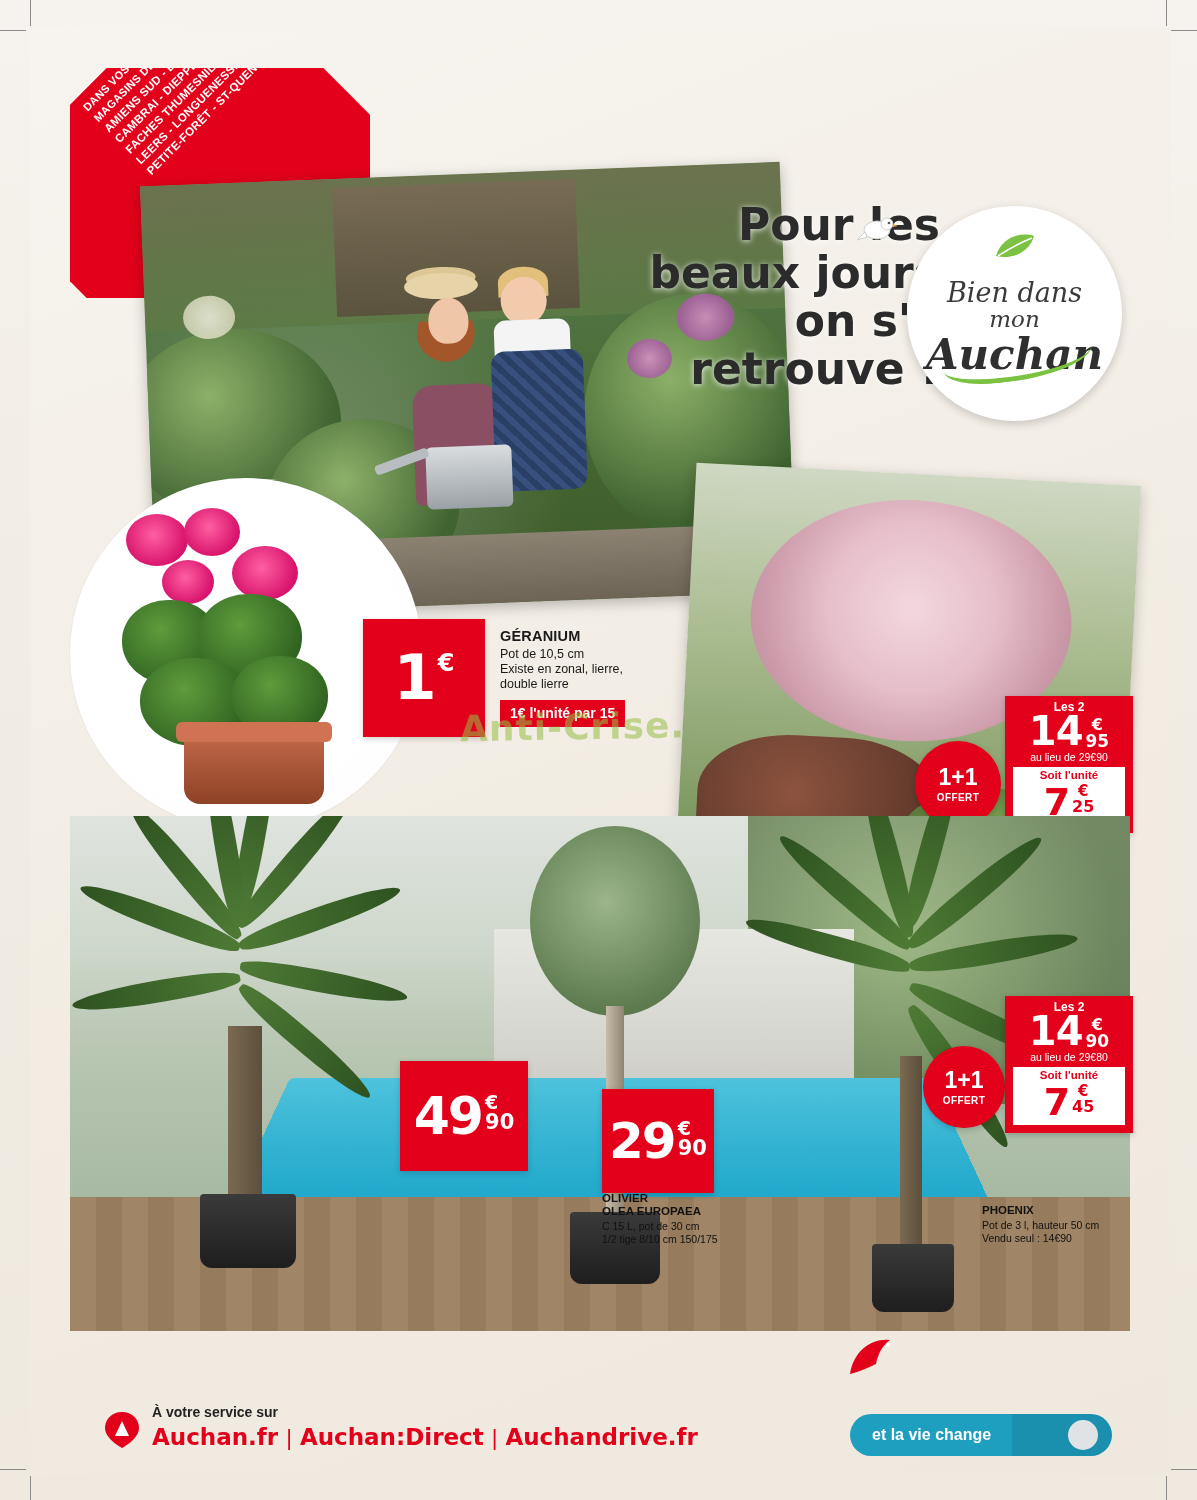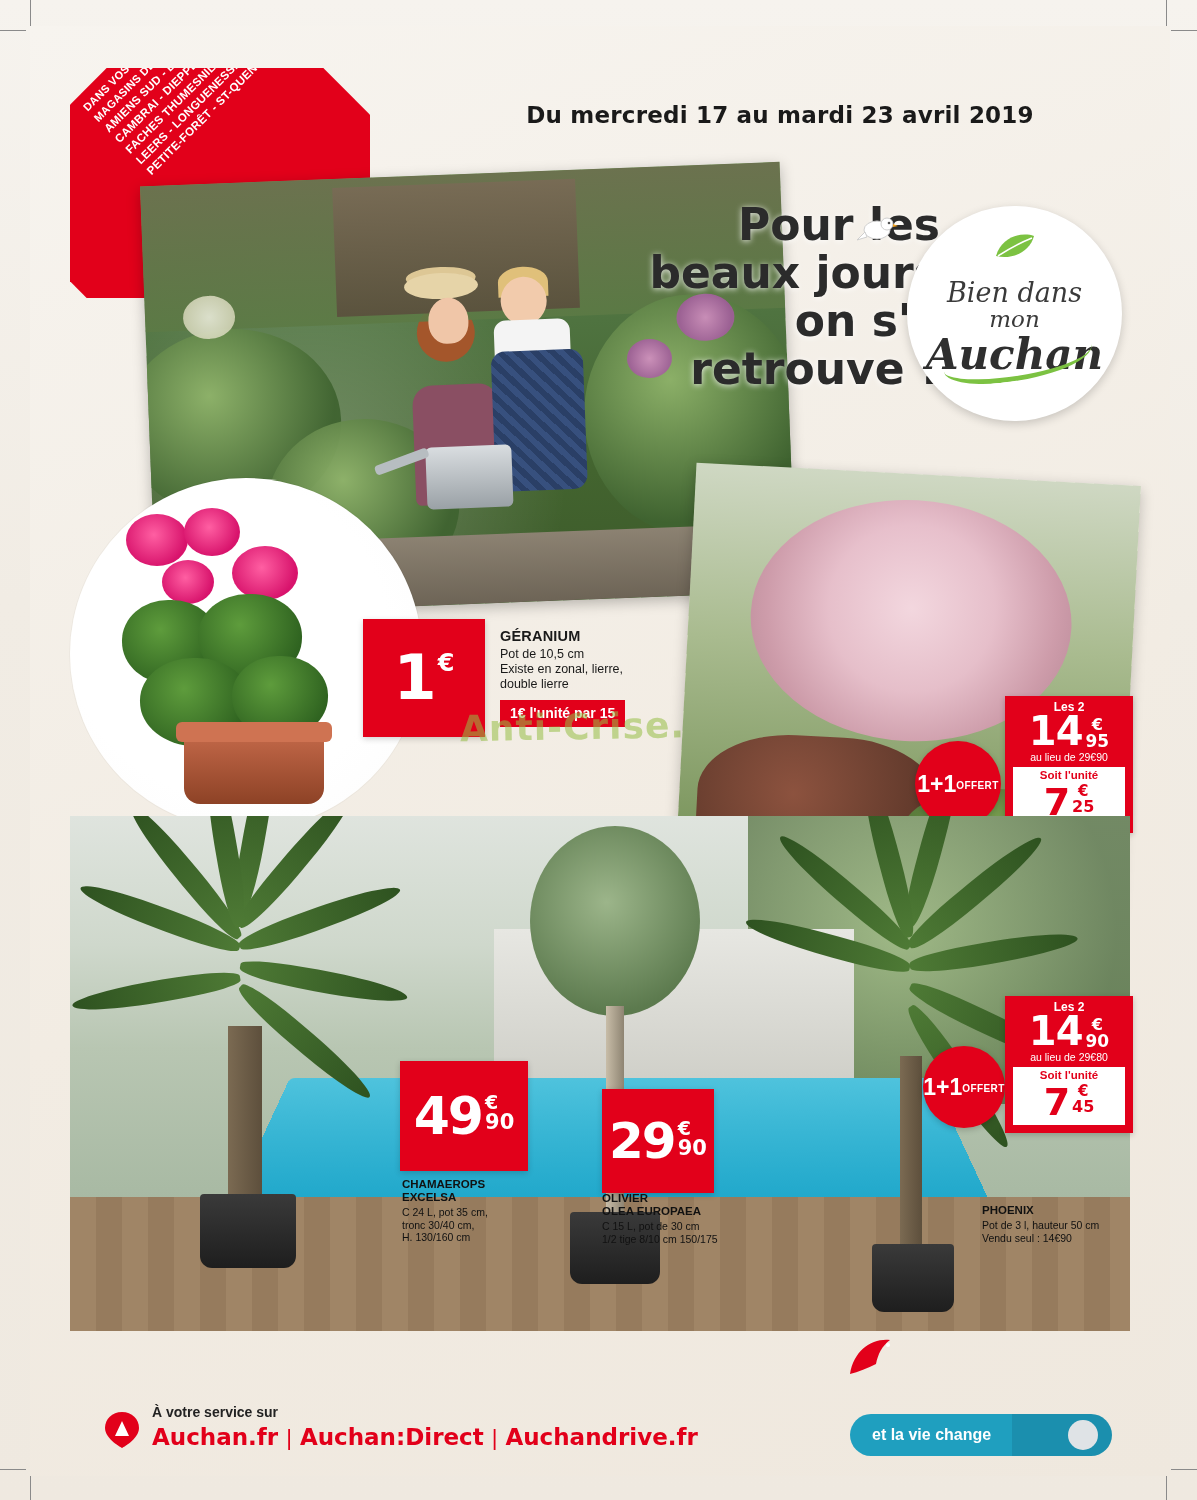--- a/index.html
+++ b/index.html
@@ -285,21 +285,21 @@
     color:#ffffff;
     text-shadow:0 1px 2px rgba(0,0,0,.5);
   }
   .saule-title { font-weight:bold; font-size:12.5px; color:#ffef7a; }
   .saule-desc { font-size:10.5px; line-height:13px; margin-top:2px; }
 
   
   .plus-badge {
     position:absolute; background:#e2001a; color:#fff;
     border-radius:50%;
-    display:flex; flex-direction:row; align-items:center; justify-content:center;
+    display:flex; flex-direction:column; align-items:center; justify-content:center;
     box-shadow:0 2px 6px rgba(0,0,0,.2);
   }
   .plus-badge .p1 { font-weight:bold; font-size:23px; line-height:1; }
   .plus-badge .p2 { font-weight:bold; font-size:10px; margin-top:3px; letter-spacing:.4px; }
 
   .combo {
     position:absolute; background:#e2001a; color:#fff;
     text-align:center; padding:4px 8px 8px;
     box-shadow:0 2px 6px rgba(0,0,0,.2);
   }
@@ -441,21 +441,20 @@
   <div class="cropmark cm2"></div>
   <div class="cropmark cm3"></div>
   <div class="cropmark cm4"></div>
   <div class="cropmark cm5"></div>
   <div class="cropmark cm6"></div>
   <div class="cropmark cm7"></div>
   <div class="cropmark cm8"></div>
 
   <div class="sheet">
 
-    <div class="date-line">Du mercredi 17 au mardi 23 avril 2019</div>
 
     <div class="corner">
       <div class="tri"></div>
       <div class="corner-text">
         <span class="l head">DANS VOS</span>
         <span class="l head">MAGASINS DE</span>
         <span class="l">AMIENS SUD - BOULOGNE -</span>
         <span class="l">CAMBRAI - DIEPPE - ENGLOS -</span>
         <span class="l">FACHES THUMESNIL - GRANDE-SYNTHE -</span>
         <span class="l">LEERS - LONGUENESSE - NOYELLES GODAULT -</span>
@@ -613,27 +612,20 @@
 
     <div class="tag tag-cham">
       <div class="price">
         <span class="int">49</span>
         <span class="sup">
           <span class="eur">€</span>
           <span class="cts">90</span>
         </span>
       </div>
     </div>
-    <div class="prod-info info-cham">
-      <div class="prod-title" style="white-space:pre-line">CHAMAEROPS
-EXCELSA</div>
-      <div class="prod-desc" style="white-space:pre-line">C 24 L, pot 35 cm,
-tronc 30/40 cm,
-H. 130/160 cm</div>
-    </div>
 
     <div class="tag tag-oliv">
       <div class="price">
         <span class="int">29</span>
         <span class="sup">
           <span class="eur">€</span>
           <span class="cts">90</span>
         </span>
       </div>
     </div>

